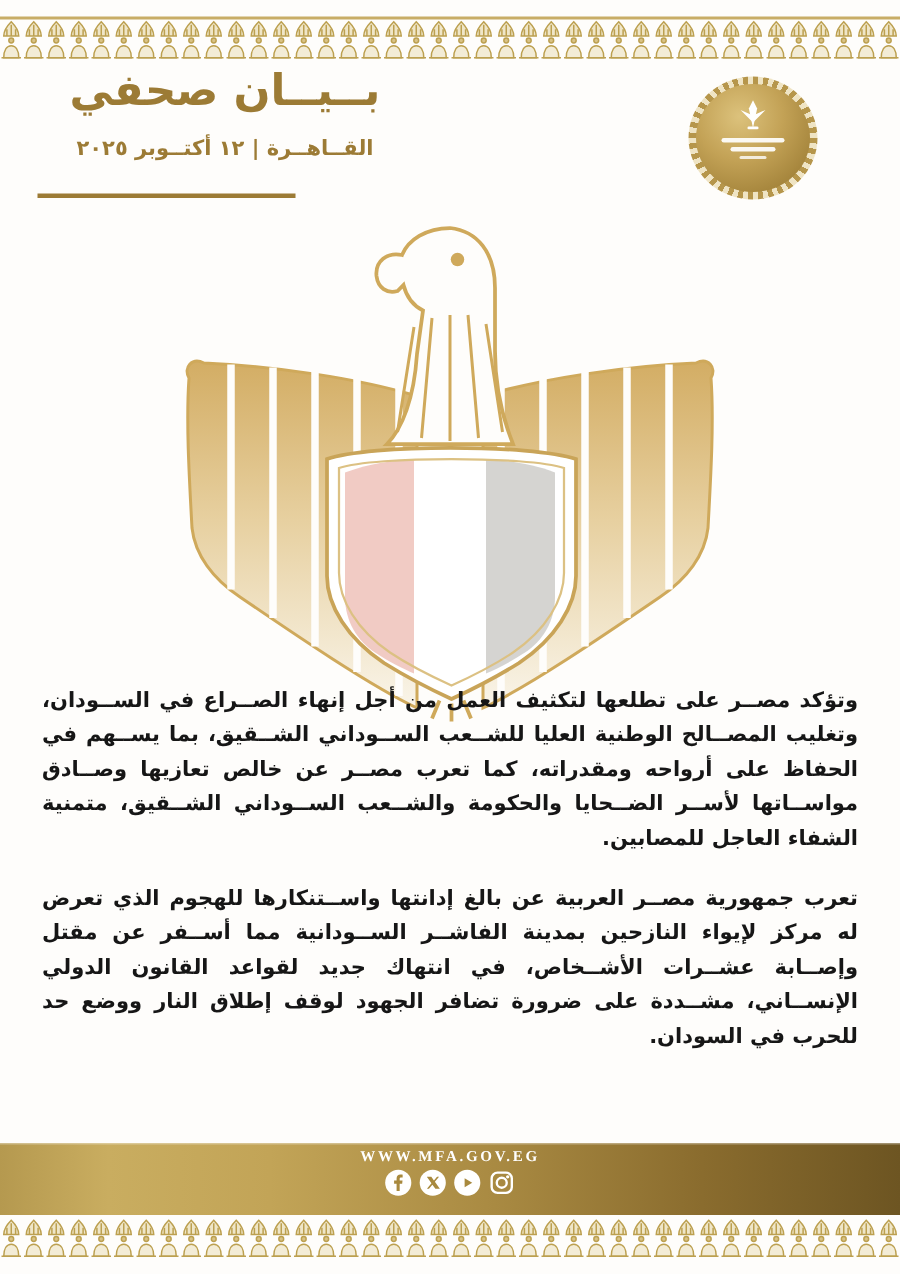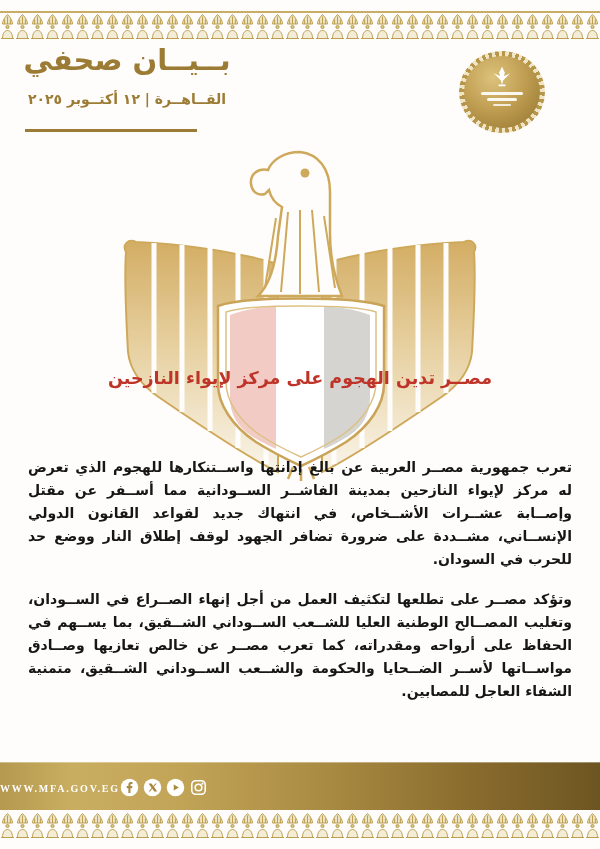--- a/index.html
+++ b/index.html
@@ -8,21 +8,21 @@
   .page{position:relative;width:600px;height:849px;background:#fefdfb;overflow:hidden;}
 
   
   .frieze{position:absolute;left:0;width:600px;height:27px;display:flex;
           flex-direction:row;overflow:hidden;}
   .frieze-top{top:11px;border-top:2px solid #c8ad66;}
   .frieze-bottom{top:812px;}
   .frieze svg{flex:0 0 auto;}
 
   
-  .header-left{position:absolute;left:18px;top:44px;width:218px;text-align:center;direction:rtl;}
+  .header-left{position:absolute;left:41px;top:44px;width:218px;text-align:center;direction:rtl;}
   .statement-type{font-size:29px;font-weight:700;color:#9c7b35;line-height:1.15;}
   .date-line{margin-top:14px;font-size:14px;font-weight:700;color:#9c7b35;}
   .header-rule{position:absolute;left:25px;top:129px;width:172px;height:2.5px;background:#9c7b35;}
 
   
   .seal{position:absolute;left:459px;top:51px;width:86px;height:82px;}
   .seal-ring{position:absolute;inset:0;border-radius:50%;
     background:repeating-conic-gradient(#b6964b 0deg 5deg,#efe4c4 5deg 10deg);}
   .seal-core{position:absolute;inset:5px;border-radius:50%;
     background:radial-gradient(circle at 38% 30%,#dcc27c 0%,#c3a256 42%,#a5853c 78%,#967636 100%);
@@ -43,21 +43,21 @@
   
   .body-text{position:absolute;left:28px;top:456px;width:544px;direction:rtl;z-index:2;
              color:#161616;font-size:14px;font-weight:700;line-height:23px;
              text-align:justify;text-align-last:right;}
   .body-text p{margin:0 0 17px 0;}
 
   
   .footer-band{position:absolute;left:0;top:762px;width:600px;height:47px;
     background:linear-gradient(90deg,#b5994f 0%,#c9ad60 12%,#c2a457 30%,#a98a42 55%,#8a6c2e 78%,#6d5522 100%);
     border-top:1px solid rgba(255,255,255,.35);
-    display:flex;flex-direction:row;align-items:center;z-index:3;}
+    display:flex;flex-direction:column;align-items:center;z-index:3;}
   .website{margin-top:3px;color:#ffffff;font-family:"Liberation Serif",serif;
            font-size:10px;letter-spacing:1.8px;font-weight:700;}
   .social-row{margin-top:2px;display:flex;gap:4px;align-items:center;}
   .social-row svg{display:block;}
 </style>
 </head>
 <body>
 
 <div class="page">
 
@@ -470,26 +470,25 @@
       <path d="M100,160 C128,150 236,150 266,160 L266,238 C266,258 252,280 228,296 C212,306 196,314 183,320 C170,314 154,306 138,296 C114,280 100,258 100,238 Z" fill="#ffffff" stroke="#c9a458" stroke-width="2.5"></path>
       <path d="M112,169 C128,163 143,161 158,160.5 L158,303 C151,300 141,295 132,289 C120,281 112,268 112,252 Z" fill="#ecb9b0" opacity="0.75"></path>
       <path d="M252,169 C236,163 221,161 206,160.5 L206,303 C213,300 223,295 232,289 C244,281 252,268 252,252 Z" fill="#c7c5c1" opacity="0.75"></path>
       <path d="M108,166 C132,158 234,158 258,166 L258,236 C258,254 246,274 224,289 C209,299 194,306 183,311 C172,306 157,299 142,289 C120,274 108,254 108,236 Z" fill="none" stroke="#dcc183" stroke-width="1.5"></path>
     </g>
 
     <path d="M175,321 L170,333 M183,323 L183,335 M191,321 L196,333" stroke="#cfa95b" stroke-width="2.5" fill="none"></path>
   </svg>
 
   <div class="title">
-    <div>مصــر تدين الهجوم على مركز لإيواء النازحين</div>
   </div>
 
   <div class="body-text">
+    <p>وتؤكد مصــر على تطلعها لتكثيف العمل من أجل إنهاء الصــراع في الســودان، وتغليب المصــالح الوطنية العليا للشــعب الســوداني الشــقيق، بما يســهم في الحفاظ على أرواحه ومقدراته، كما تعرب مصــر عن خالص تعازيها وصــادق مواســاتها لأســر الضــحايا والحكومة والشــعب الســوداني الشــقيق، متمنية الشفاء العاجل للمصابين.</p>
     <p>تعرب جمهورية مصــر العربية عن بالغ إدانتها واســتنكارها للهجوم الذي تعرض له مركز لإيواء النازحين بمدينة الفاشــر الســودانية مما أســفر عن مقتل وإصــابة عشــرات الأشــخاص، في انتهاك جديد لقواعد القانون الدولي الإنســاني، مشــددة على ضرورة تضافر الجهود لوقف إطلاق النار ووضع حد للحرب في السودان.</p>
-    <p>وتؤكد مصــر على تطلعها لتكثيف العمل من أجل إنهاء الصــراع في الســودان، وتغليب المصــالح الوطنية العليا للشــعب الســوداني الشــقيق، بما يســهم في الحفاظ على أرواحه ومقدراته، كما تعرب مصــر عن خالص تعازيها وصــادق مواســاتها لأســر الضــحايا والحكومة والشــعب الســوداني الشــقيق، متمنية الشفاء العاجل للمصابين.</p>
   </div>
 
   <div class="footer-band">
     <div class="website">WWW.MFA.GOV.EG</div>
     <div class="social-row">
       <svg width="19" height="19" viewBox="0 0 24 24">
         <circle cx="12" cy="12" r="11" fill="#ffffff"></circle>
         <path d="M13.2,19 L13.2,12.8 L15.3,12.8 L15.6,10.2 L13.2,10.2 L13.2,8.7 C13.2,8 13.5,7.5 14.4,7.5 L15.7,7.5 L15.7,5.2 C15.4,5.2 14.6,5.1 13.8,5.1 C11.9,5.1 10.6,6.3 10.6,8.4 L10.6,10.2 L8.5,10.2 L8.5,12.8 L10.6,12.8 L10.6,19 Z" fill="#a8893e"></path>
       </svg>
       <svg width="19" height="19" viewBox="0 0 24 24">

